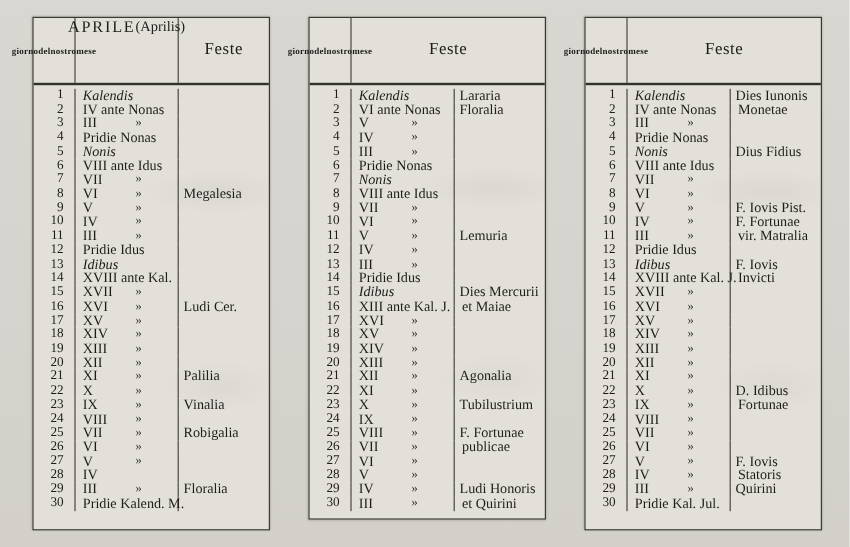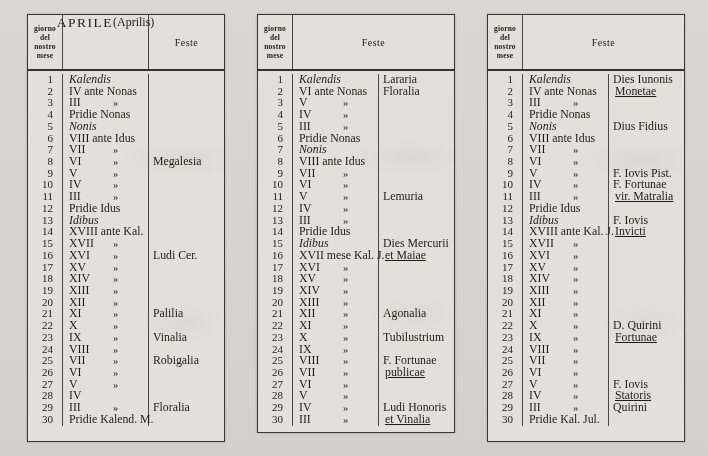--- a/index.html
+++ b/index.html
@@ -24,55 +24,55 @@
       #e2e0d9;
     box-shadow:0 0 2px rgba(60,58,50,0.35);
   }
   .thead{
     display:flex;height:54px;
     border-bottom:2px solid #33312d;
   }
   .th{box-sizing:border-box;}
   .day-th{
     width:35px;flex:0 0 35px;border-right:1px solid #4a4842;
-    display:flex;flex-direction:column;align-items:center;justify-content:center;
+    display:flex;flex-direction:row;align-items:center;justify-content:center;
     font-weight:bold;font-size:7.5px;line-height:9px;letter-spacing:0.2px;
   }
   .month-th{
     width:86px;flex:0 0 86px;border-right:1px solid #4a4842;
     display:flex;flex-direction:row;align-items:flex-start;justify-content:center;
     text-align:center;
   }
   .month-name{font-size:13.5px;letter-spacing:1.5px;line-height:15px;}
   .month-latin{font-size:12px;line-height:14px;}
   .feste-th{
     flex:1 1 auto;
     display:flex;align-items:center;justify-content:center;
-    font-size:10px;letter-spacing:0.5px;
+    font-size:14px;letter-spacing:0.5px;
   }
   .tbody{padding:3px 0 15px 0;}
   .tbody.tall{padding-bottom:6px;}
   .row{
     display:flex;height:11.72px;line-height:11.72px;font-size:11.8px;
   }
   .cell{box-sizing:border-box;overflow:visible;white-space:nowrap;}
   .num{
     width:35px;flex:0 0 35px;border-right:1px solid #4a4842;
     text-align:right;padding-right:9px;font-size:11px;
   }
   .day{
     width:86px;flex:0 0 86px;border-right:1px solid #4a4842;
     position:relative;padding-left:6px;
   }
   .dtext.it{font-style:italic;margin-top:28px;}
   .guill{
     position:absolute;left:50px;top:0;color:#2a2926;font-size:10.5px;
   }
   .feste{flex:1 1 auto;padding-left:4px;}
-  .findent{padding-left:6px;text-decoration:underline;}
+  .findent{padding-left:6px;}
 </style>
 </head>
 <body>
 
 <div class="page">
 
   <section class="cal-table">
     <header class="thead">
       <div class="th day-th">
         <span>giorno</span>
@@ -321,21 +321,21 @@
           <span class="cell day"><span class="dtext">Pridie Idus</span></span>
           <span class="cell feste"></span>
         </div>
         <div class="row">
           <span class="cell num">15</span>
           <span class="cell day"><span class="dtext it">Idibus</span></span>
           <span class="cell feste">Dies Mercurii</span>
         </div>
         <div class="row">
           <span class="cell num">16</span>
-          <span class="cell day"><span class="dtext">XVII mese Kal. J.</span></span>
+          <span class="cell day"><span class="dtext">XIII ante Kal. J.</span></span>
           <span class="cell feste findent">et Maiae</span>
         </div>
         <div class="row">
           <span class="cell num">17</span>
           <span class="cell day"><span class="dtext">XVI</span><span class="guill">»</span></span>
           <span class="cell feste"></span>
         </div>
         <div class="row">
           <span class="cell num">18</span>
           <span class="cell day"><span class="dtext">XV</span><span class="guill">»</span></span>
@@ -392,21 +392,21 @@
           <span class="cell feste"></span>
         </div>
         <div class="row">
           <span class="cell num">29</span>
           <span class="cell day"><span class="dtext">IV</span><span class="guill">»</span></span>
           <span class="cell feste">Ludi Honoris</span>
         </div>
         <div class="row">
           <span class="cell num">30</span>
           <span class="cell day"><span class="dtext">III</span><span class="guill">»</span></span>
-          <span class="cell feste findent">et Vinalia</span>
+          <span class="cell feste findent">et Quirini</span>
         </div>
       </div>
   </section>
 
   <section class="cal-table">
     <header class="thead">
       <div class="th day-th">
         <span>giorno</span>
         <span>del</span>
         <span>nostro</span>
@@ -516,21 +516,21 @@
           <span class="cell feste"></span>
         </div>
         <div class="row">
           <span class="cell num">21</span>
           <span class="cell day"><span class="dtext">XI</span><span class="guill">»</span></span>
           <span class="cell feste"></span>
         </div>
         <div class="row">
           <span class="cell num">22</span>
           <span class="cell day"><span class="dtext">X</span><span class="guill">»</span></span>
-          <span class="cell feste">D. Quirini</span>
+          <span class="cell feste">D. Idibus</span>
         </div>
         <div class="row">
           <span class="cell num">23</span>
           <span class="cell day"><span class="dtext">IX</span><span class="guill">»</span></span>
           <span class="cell feste findent">Fortunae</span>
         </div>
         <div class="row">
           <span class="cell num">24</span>
           <span class="cell day"><span class="dtext">VIII</span><span class="guill">»</span></span>
           <span class="cell feste"></span>

